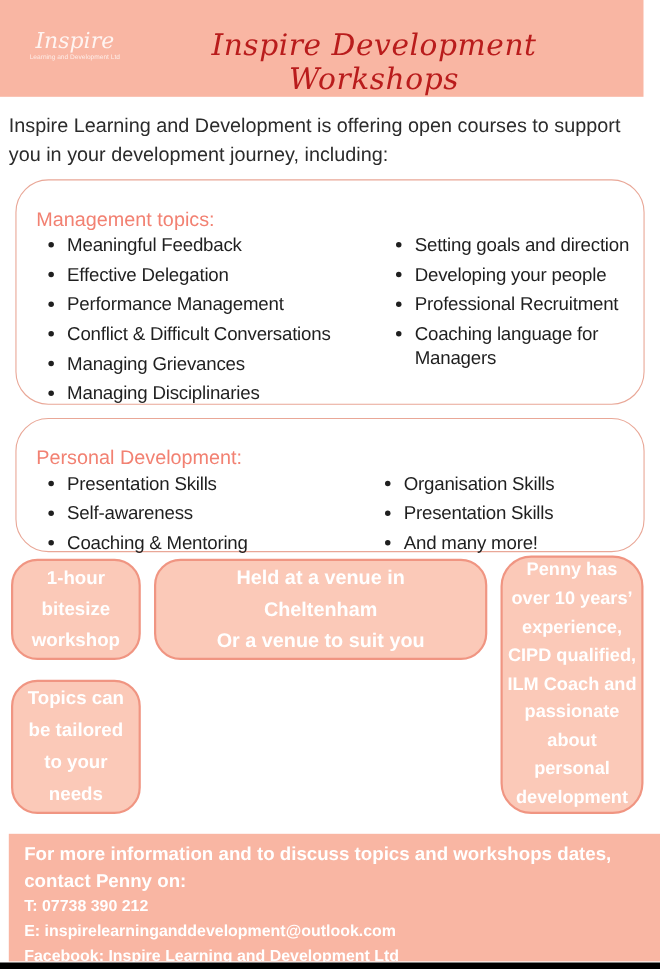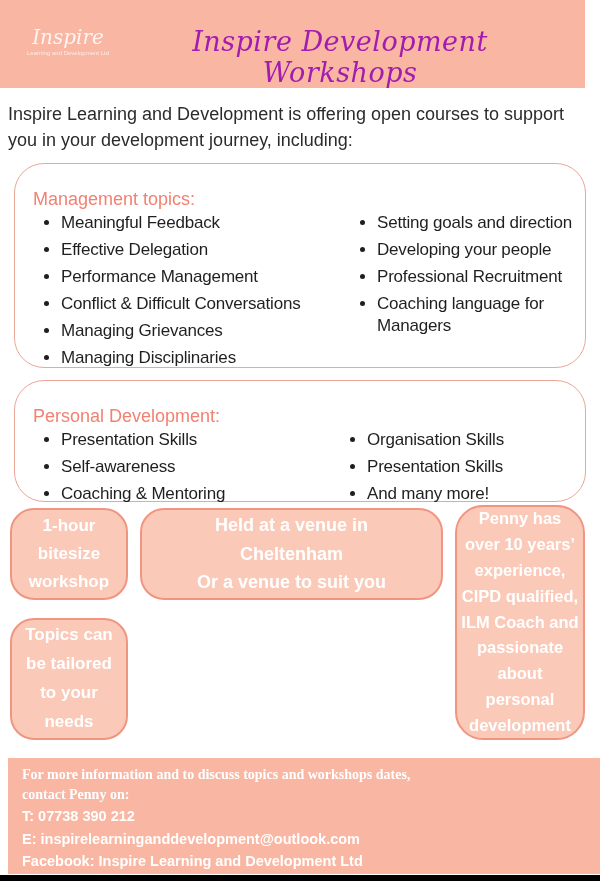--- a/index.html
+++ b/index.html
@@ -20,21 +20,21 @@
     color:rgba(255,255,255,0.85);
   }
   .logo-name {
     font-family:"DejaVu Serif", serif; font-style:italic; font-size:20px;
     line-height:1.1;
   }
   .logo-sub { font-size:6px; color:rgba(255,255,255,0.75); margin-top:2px; }
   .banner-title {
     position:absolute; left:140px; top:26px; width:400px; text-align:center;
     font-family:"DejaVu Serif", serif; font-style:italic;
-    font-size:27px; color:#a21caf; letter-spacing:0.5px;
+    font-size:27px; color:#b91c1c; letter-spacing:0.5px;
   }
 
   
   .intro {
     position:absolute; left:8px; top:101px; width:586px;
     font-size:18px; line-height:1.45; color:#2b2b2b;
   }
 
   
   .outline-box {
@@ -67,21 +67,21 @@
   .ib-penny    { left:455px; top:505px; width:130px; height:235px; font-size:16.5px; line-height:1.57; border-radius:28px; }
   .ib-tailored { left:10px;  top:618px; width:118px; height:122px; font-size:17px; line-height:1.7;  }
   .ib-price    { left:140px; top:618px; width:303px; height:122px; font-size:18px; line-height:1.6;  }
 
   
   .footer {
     position:absolute; left:8px; top:758px; width:592px; height:116px;
     background:#F9B6A3; color:#ffffff; font-weight:bold;
     padding:7px 16px 0 14px;
   }
-  .footer-intro { font-size:14px; line-height:1.42;font-family:Liberation Serif, serif; }
+  .footer-intro { font-size:17px; line-height:1.42; }
   .footer-line  { font-size:14.5px; line-height:1.5; margin-top:1px; }
 
   .bottom-bar {
     position:absolute; left:0; top:875px; width:600px; height:6px;
     background:#000000;
   }
 </style>
 </head>
 <body>
 

